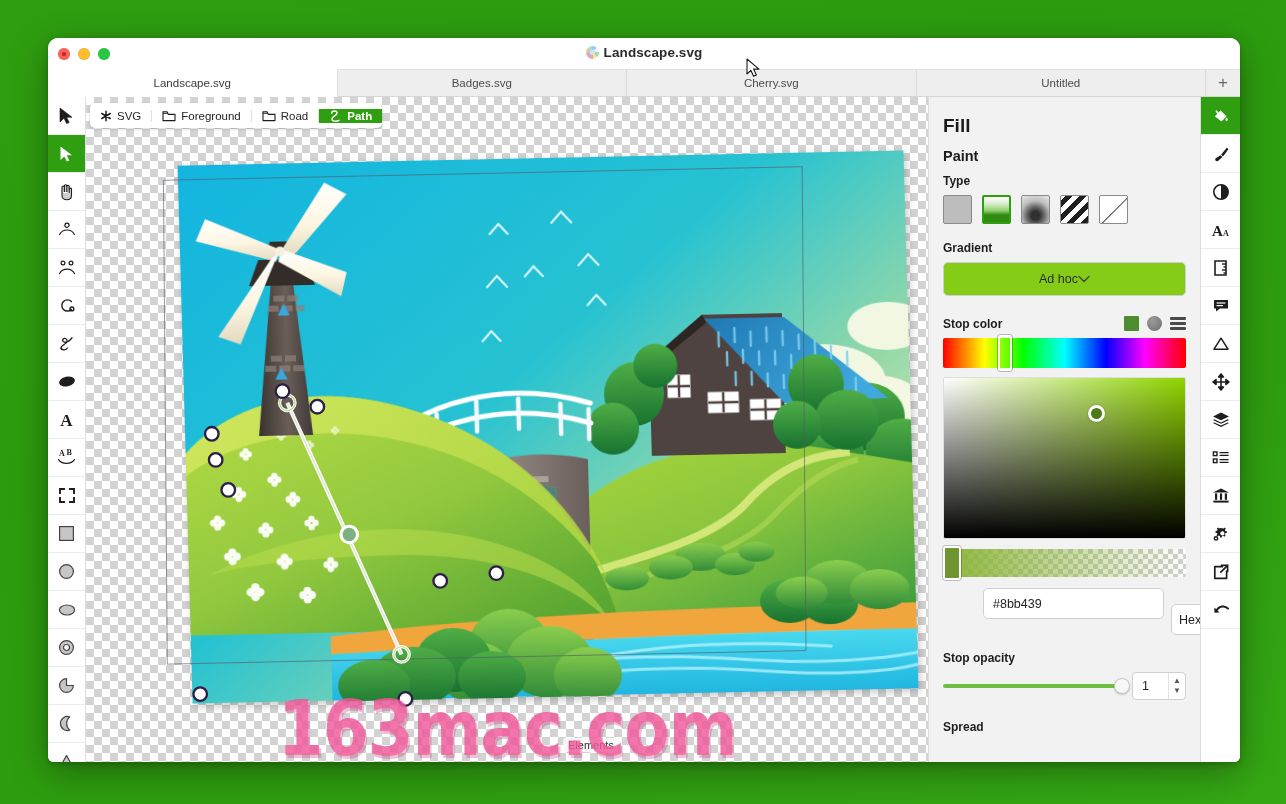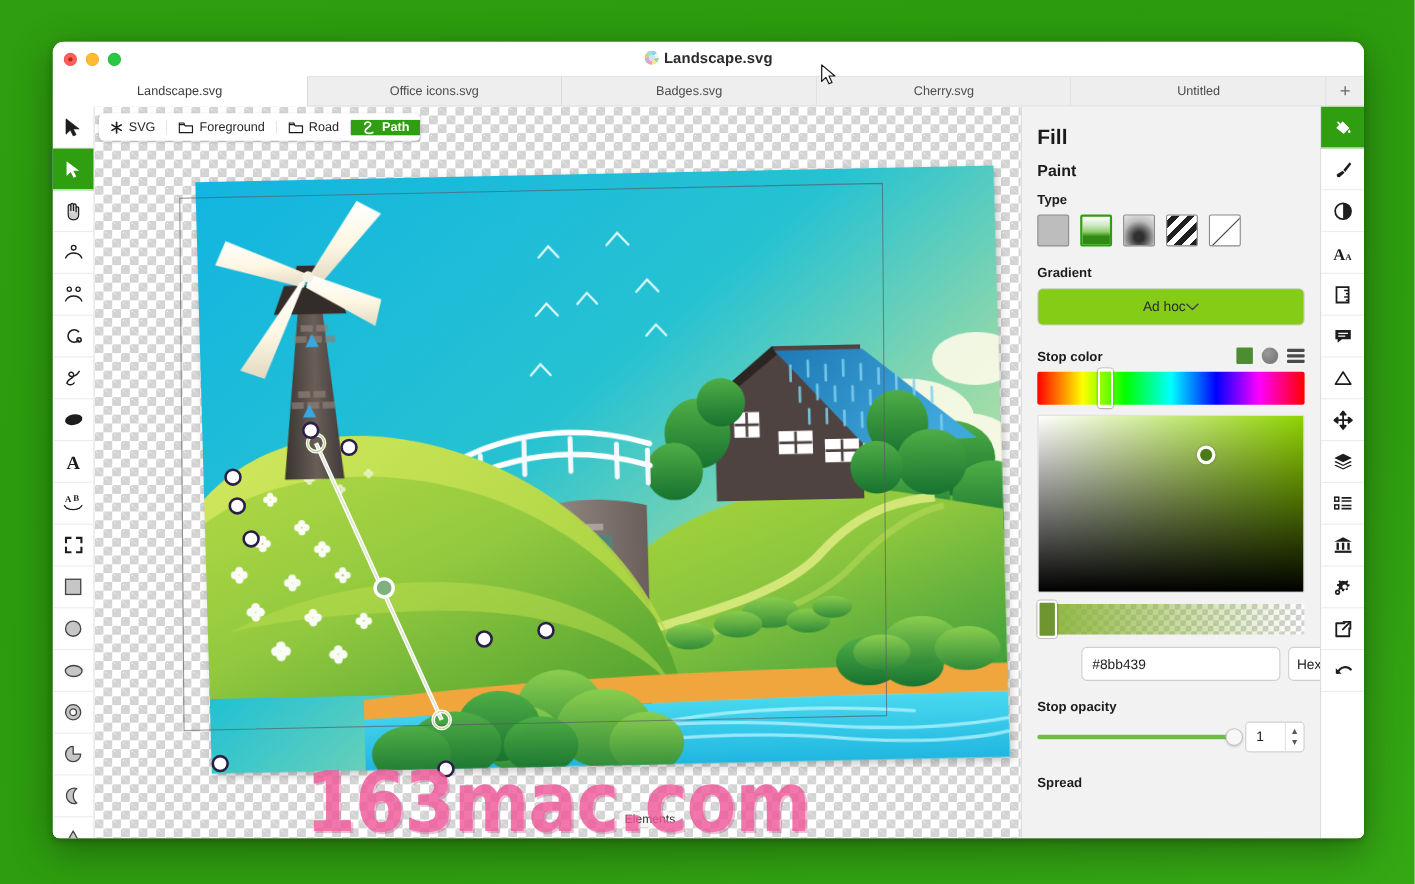--- a/index.html
+++ b/index.html
@@ -241,21 +241,21 @@
 
   .hex-row { display: flex; gap: 7px; margin-bottom: 16px; padding-left: 40px; }
   #hex-input {
     flex: 1; height: 31px; border: 1px solid #cfcfcf; border-radius: 5px;
     background: #ffffff; font-size: 12.5px; color: #222; padding: 0 9px;
     font-family: "Liberation Sans", sans-serif;
   }
   #hex-mode {
     width: 62px; height: 31px; border: 1px solid #cfcfcf; border-radius: 5px;
     background: #ffffff; display: flex; align-items: center; padding: 0 4px 0 7px;
-    font-size: 12.5px; color: #222; gap: 0;
+    font-size: 12.5px; color: #222; gap: 0; margin-top: 16px;
   }
   #hex-stepper {
     width: 15px; height: 23px; background: #2f9e10; border-radius: 3px;
     display: flex; flex-direction: column; align-items: center; justify-content: center;
     color: #fff; font-size: 7px; line-height: 7px;
   }
   #eyedrop-btn {
     width: 31px; height: 31px; border: 1px solid #cfcfcf; border-radius: 5px;
     background: #ffffff; display: flex; align-items: center; justify-content: center;
   }
@@ -309,23 +309,20 @@
       <div class="tl green"></div>
     </div>
     <div id="window-title">
       <span id="title-icon"></span><span>Landscape.svg</span>
     </div>
   </div>
 
   <div id="tabbar">
     <div class="doc-tab active">
       <span>Landscape.svg</span>
-    </div>
-    <div class="doc-tab">
-      <span>Office icons.svg</span>
     </div>
     <div class="doc-tab">
       <span>Badges.svg</span>
     </div>
     <div class="doc-tab">
       <span>Cherry.svg</span>
     </div>
     <div class="doc-tab">
       <span>Untitled</span>
     </div>

